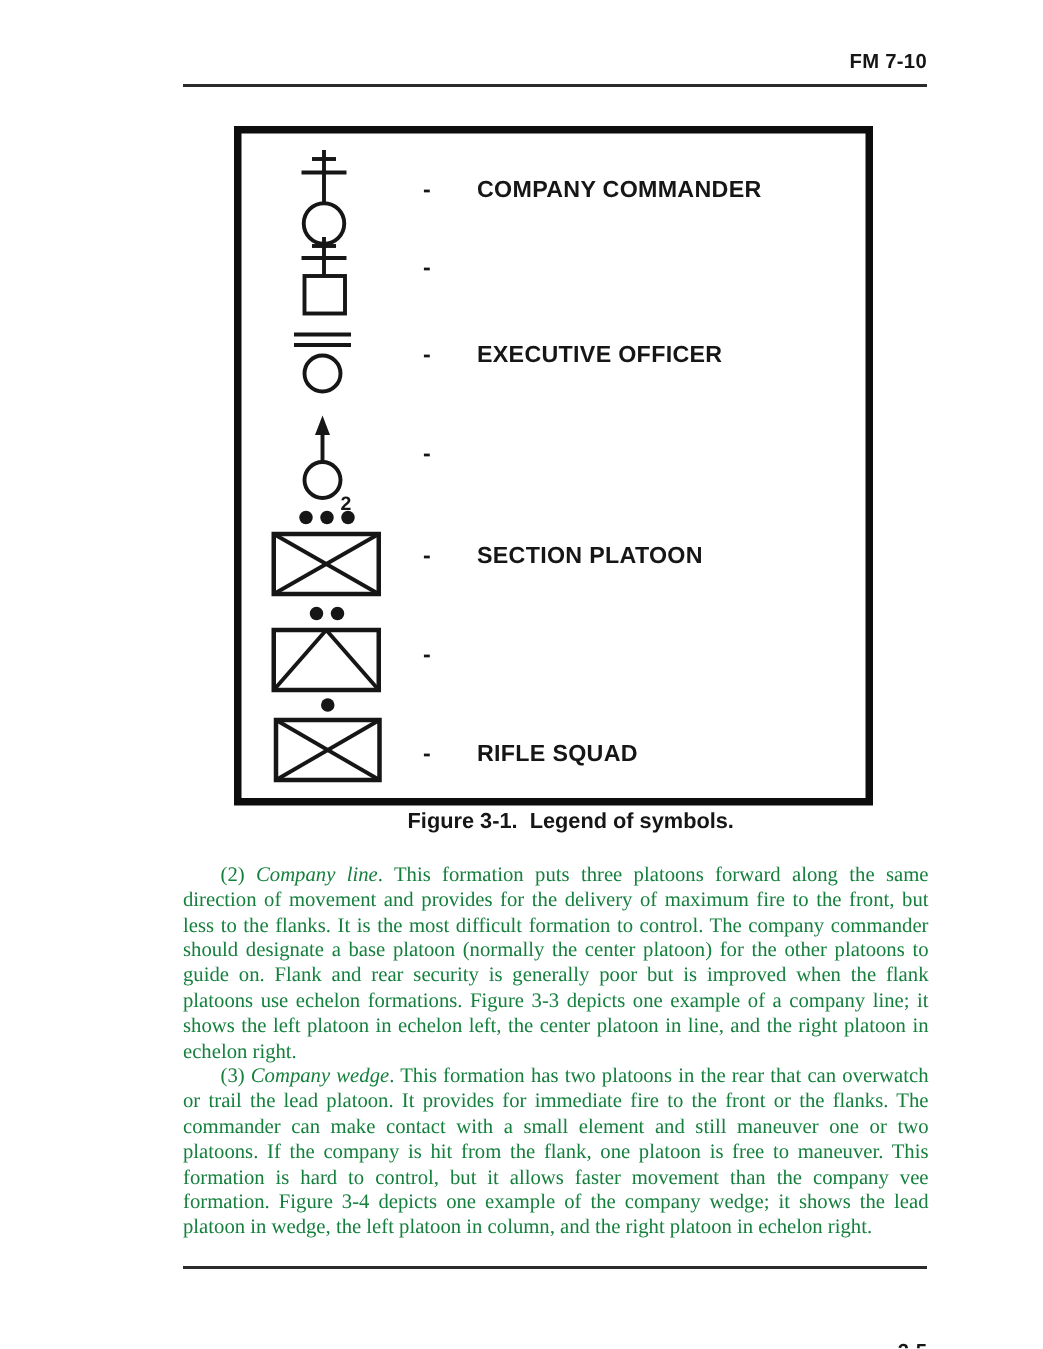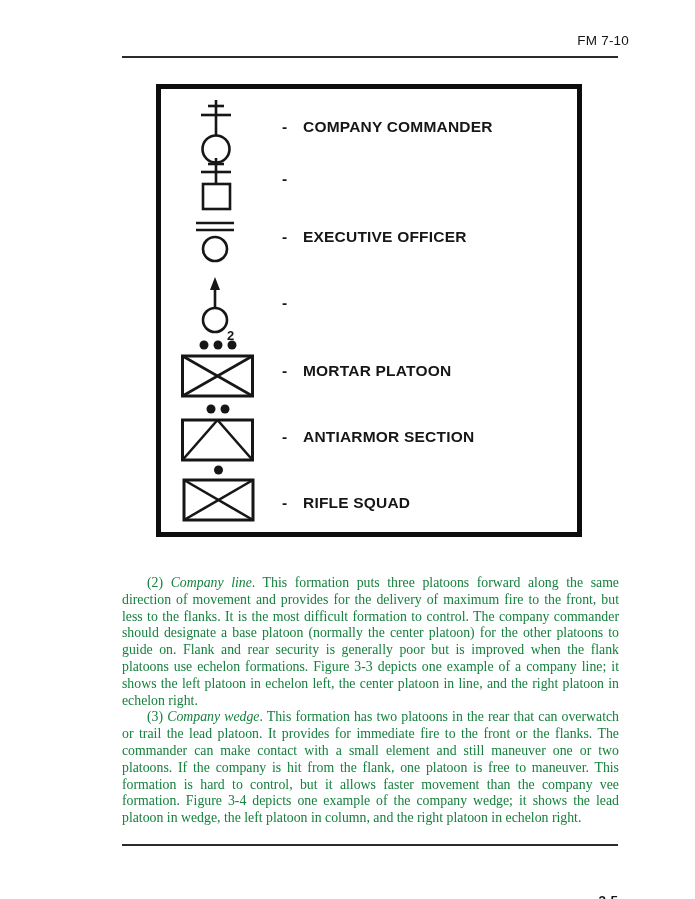--- a/index.html
+++ b/index.html
@@ -2,22 +2,22 @@
 <html><head>
 <meta charset="utf-8">
 <style>
   html,body{margin:0;padding:0;background:#ffffff;}
   .page{
     position:relative;width:695px;height:899px;background:#ffffff;
     font-family:"Liberation Sans",sans-serif;color:#1c1c1c;overflow:hidden;
   }
   
   .hdr-text{
-    position:absolute;top:33px;right:66px;
-    font-size:13.5px;font-weight:normal;letter-spacing:.2px;color:#161616;
+    position:absolute;top:33px;right:77px;
+    font-size:13.5px;font-weight:bold;letter-spacing:.2px;color:#161616;
   }
   .hdr-rule{
     position:absolute;top:56px;left:122px;width:496px;height:0;
     border-top:2.5px solid #2b2b2b;
   }
   .ftr-rule{
     position:absolute;top:844px;left:122px;width:496px;height:0;
     border-top:2px solid #2b2b2b;
   }
   .ftr-text{
@@ -40,21 +40,21 @@
   .lab{
     position:absolute;left:121px;display:flex;align-items:center;
     height:22px;line-height:22px;white-space:nowrap;
   }
   .lab1{top:27px;} .lab2{top:79px;} .lab3{top:137px;} .lab4{top:203px;}
   .lab5{top:271px;} .lab6{top:337px;} .lab7{top:403px;}
   .dash{
     font-size:15.5px;font-weight:bold;color:#161616;width:12px;text-align:left;
   }
   .ltxt{
-    margin-left:9px;font-size:15.5px;font-weight:bold;color:#161616;
+    margin-left:24px;font-size:15.5px;font-weight:bold;color:#161616;
     letter-spacing:.2px;
   }
   svg.glyph{display:block;}
   svg.glyph line,svg.glyph circle.o,svg.glyph rect,svg.glyph polyline{
     stroke:#161616;fill:none;stroke-width:2.6;
   }
   svg.glyph .thick{stroke-width:3;}
   svg.glyph .fill{fill:#161616;stroke:none;}
   svg.glyph text{
     font-family:"Liberation Sans",sans-serif;font-weight:bold;font-size:13px;fill:#161616;
@@ -127,48 +127,48 @@
     <svg class="glyph sym sym5" width="76" height="62" viewBox="0 0 76 62">
       <circle class="fill" cx="24" cy="7" r="4.5"></circle>
       <circle class="fill" cx="38" cy="7" r="4.5"></circle>
       <circle class="fill" cx="52" cy="7" r="4.5"></circle>
       <rect class="thick" x="2.5" y="18" width="70" height="40"></rect>
       <line x1="2.5" y1="18" x2="72.5" y2="58"></line>
       <line x1="72.5" y1="18" x2="2.5" y2="58"></line>
     </svg>
     <div class="lab lab5">
       <span class="dash">-</span>
-      <span class="ltxt">MORTAR PLATOON</span>
+      <span class="ltxt">SECTION PLATOON</span>
     </div>
 
     <svg class="glyph sym sym6" width="76" height="62" viewBox="0 0 76 62">
       <circle class="fill" cx="31" cy="7" r="4.5"></circle>
       <circle class="fill" cx="45" cy="7" r="4.5"></circle>
       <rect class="thick" x="2.5" y="18" width="70" height="40"></rect>
       <line x1="2.5" y1="58" x2="37.5" y2="18"></line>
       <line x1="37.5" y1="18" x2="72.5" y2="58"></line>
     </svg>
     <div class="lab lab6">
       <span class="dash">-</span>
-      <span class="ltxt">ANTIARMOR SECTION</span>
     </div>
 
     <svg class="glyph sym sym7" width="76" height="60" viewBox="0 0 76 60">
       <circle class="fill" cx="37.5" cy="6" r="4.5"></circle>
       <rect class="thick" x="3" y="16" width="69" height="40"></rect>
       <line x1="3" y1="16" x2="72" y2="56"></line>
       <line x1="72" y1="16" x2="3" y2="56"></line>
     </svg>
     <div class="lab lab7">
       <span class="dash">-</span>
       <span class="ltxt">RIFLE SQUAD</span>
     </div>
 
   </div>
 
+  <div class="caption">Figure 3-1.  Legend of symbols.</div>
 
   <div class="bodytext">
     <p><span>(2) </span><span class="term">Company line</span><span>. This formation puts three platoons forward along the same direction of movement and provides for the delivery of maximum fire to the front, but less to the flanks. It is the most difficult formation to control. The company commander should designate a base platoon (normally the center platoon) for the other platoons to guide on. Flank and rear security is generally poor but is improved when the flank platoons use echelon formations. Figure 3-3 depicts one example of a company line; it shows the left platoon in echelon left, the center platoon in line, and the right platoon in echelon right.</span></p>
     <p><span>(3) </span><span class="term">Company wedge</span><span>. This formation has two platoons in the rear that can overwatch or trail the lead platoon. It provides for immediate fire to the front or the flanks. The commander can make contact with a small element and still maneuver one or two platoons. If the company is hit from the flank, one platoon is free to maneuver. This formation is hard to control, but it allows faster movement than the company vee formation. Figure 3-4 depicts one example of the company wedge; it shows the lead platoon in wedge, the left platoon in column, and the right platoon in echelon right.</span></p>
   </div>
 
   <div class="ftr-rule"></div>
   <div class="ftr-text">3-5</div>
 
 </div>

